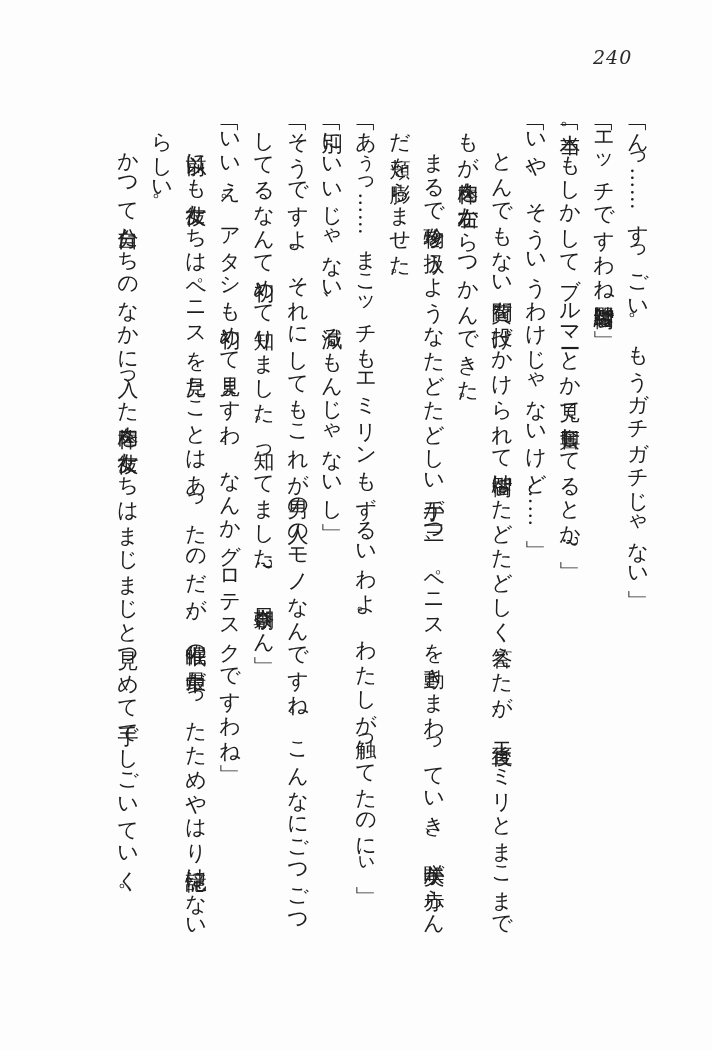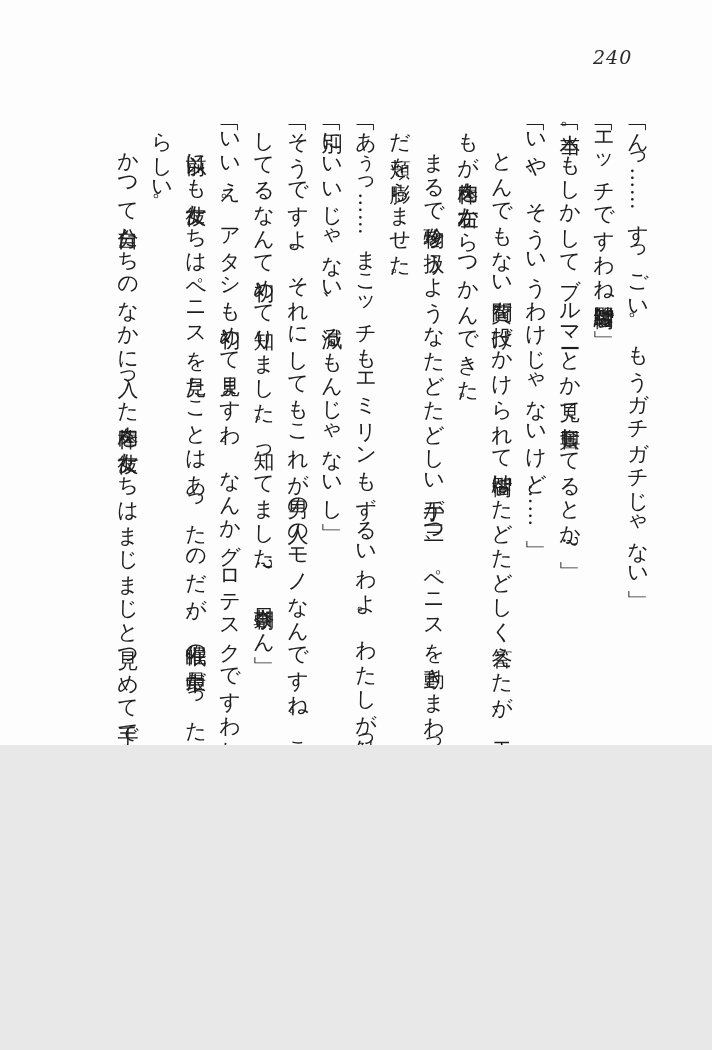--- a/index.html
+++ b/index.html
@@ -3,21 +3,21 @@
 <meta charset="utf-8">
 <style>
   html, body {
     margin: 0;
     padding: 0;
     background: #e8e8e8;
   }
   .page {
     position: relative;
     width: 712px;
-    height: 745px;
+    height: 1050px;
     margin: 0 auto;
     background: #fdfdfd;
     overflow: hidden;
     font-family: "DejaVu Serif", "Liberation Serif", serif;
     color: #1e1e1e;
   }
   .page-number {
     position: absolute;
     top: 46px;
     left: 593px;

